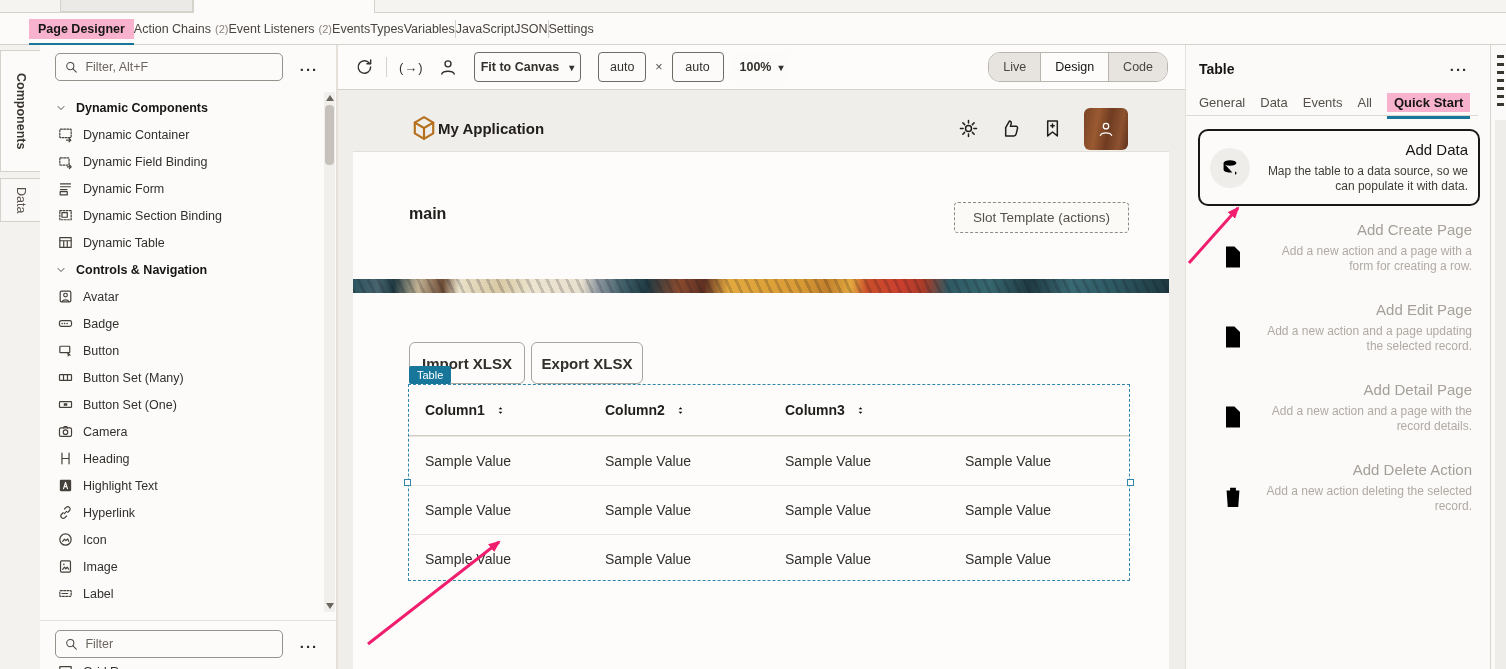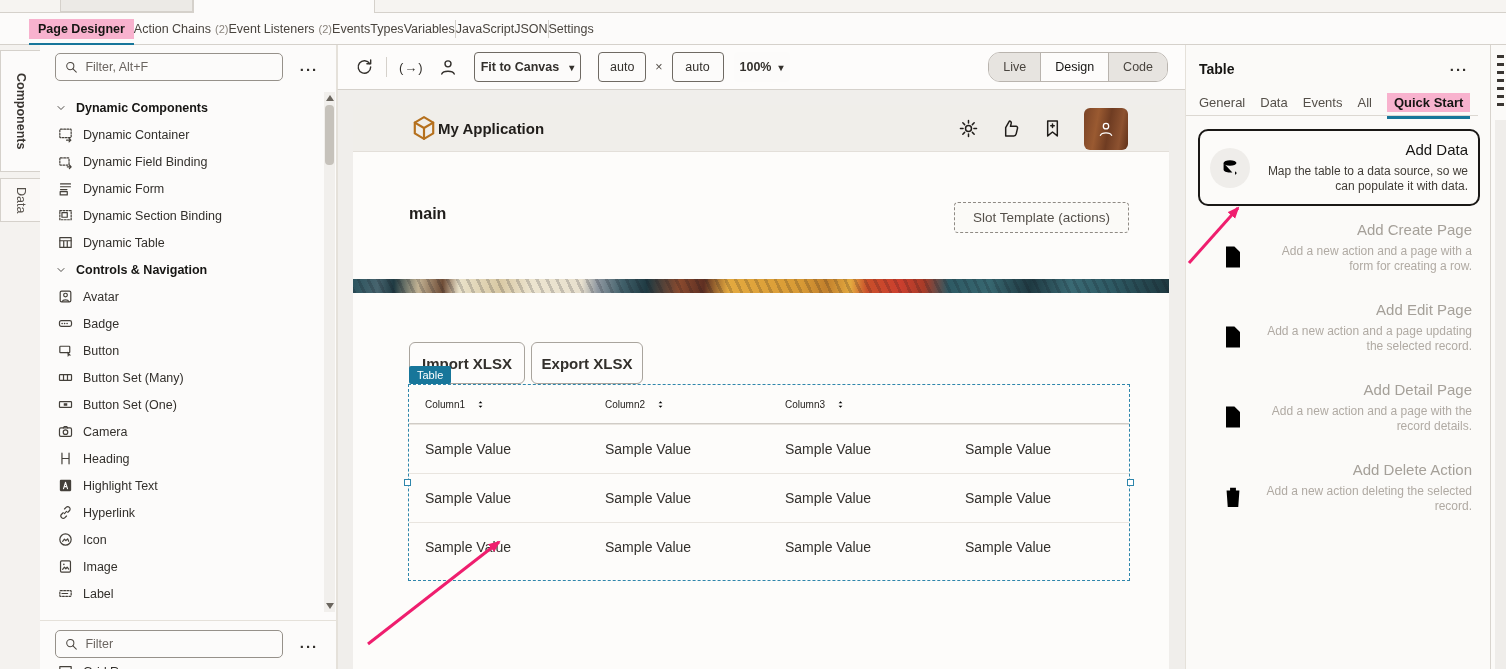--- a/index.html
+++ b/index.html
@@ -89,21 +89,21 @@
   #stripe{position:absolute;left:0;top:174px;width:816px;height:14px;
     background-image:
       repeating-linear-gradient(65deg, rgba(20,20,30,.18) 0 3px, rgba(255,255,255,0) 3px 9px),
       linear-gradient(90deg,#2c545e 0%,#47646e 3%,#1f3a42 5%,#c3b394 8%,#6e4c36 11%,#e9e1c9 13%,#d9c9a4 18%,#ece4cf 22%,#e8e0ce 28%,#8e97a0 30%,#41606a 33%,#1f3a42 36%,#8a4a2e 40%,#5e2f22 43%,#e3a93f 46%,#d89a35 55%,#c2802c 58%,#e3a93f 61%,#c94f2a 63%,#cc3f2e 67%,#a83c28 70%,#2e5a64 73%,#376770 78%,#1f3a42 83%,#3a6a74 88%,#2e5a64 93%,#1f3940 100%);}
   .xlsxbtn{position:absolute;top:237px;height:42px;background:#fdfcfb;border:1px solid #a9a49d;border-radius:6px;font-weight:bold;font-size:15px;color:#33302c;display:flex;align-items:center;justify-content:center;cursor:pointer;font-family:inherit;}
   #importbtn{left:56px;width:116px;}
   #exportbtn{left:178px;width:112px;}
   #selbadge{position:absolute;left:56px;top:261px;height:18px;padding:0 8px;background:var(--teal);color:#fff;font-size:11px;display:flex;align-items:center;border-radius:2px;z-index:5;}
   #dtable{position:absolute;left:55px;top:279px;width:722px;height:197px;border:1.5px dashed #2e86ab;background:#fdfcfa;}
   .trow{display:flex;}
-  #thead .tcell{font-weight:normal;font-size:10px;color:#201d1a;height:38px;}
+  #thead .tcell{font-weight:bold;font-size:14px;color:#201d1a;height:50px;}
   .tcell{flex:0 0 180px;display:flex;align-items:center;padding-left:16px;height:48px;gap:9px;}
   #tbody .trow{border-top:1px solid #e9e5df;}
   #thead{border-bottom:1px solid #d0ccc6;}
   #tbody .tcell{font-size:14px;color:#33302c;}
   .sortic{width:13px;height:13px;color:#201d1a;cursor:pointer;}
   .handle{position:absolute;width:7px;height:7px;background:#fff;border:1px solid #2e86ab;top:94px;}
   #handle-l{left:-5px;}  #handle-r{right:-5px;}
 
   
   #inspector{left:1185px;top:45px;width:305px;height:624px;background:var(--bg);border-left:1px solid var(--soft);}

